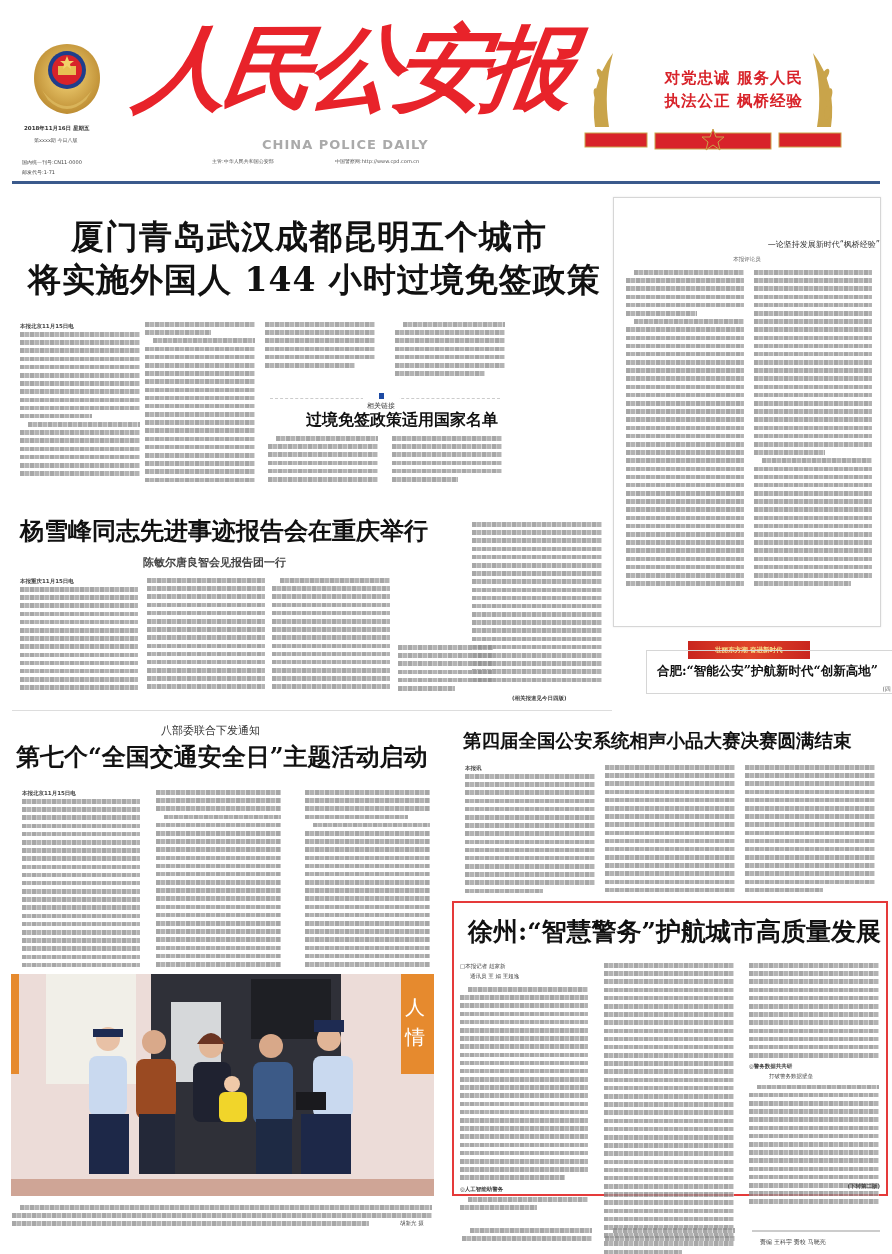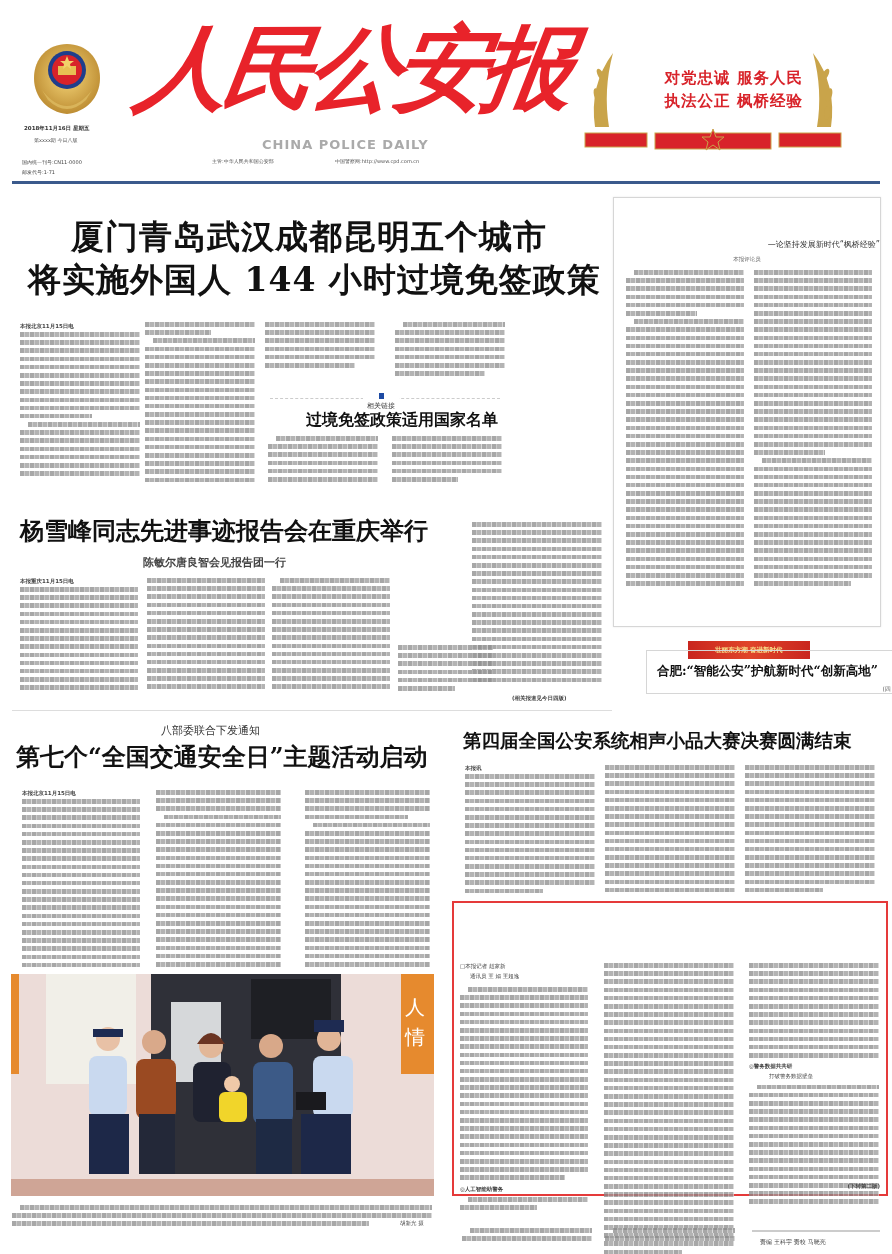--- a/index.html
+++ b/index.html
@@ -572,20 +572,21 @@
 <div class="col" style="left:12px;top:1205px;width:420px;">
   <div class="lines">
       <div class="ln indent"></div>
       <div class="ln"></div>
       <div class="ln" style="width:85%"></div>
     </div>
 </div>
 <div class="abs small" style="left:400px;top:1220px;font-size:5.5px;">胡新光  摄</div>
 
 <div class="abs box-xuzhou">
+  <div class="hl" style="position:absolute;left:14px;top:12px;font-size:25px;">徐州:“智慧警务”护航城市高质量发展</div>
   <div class="small" style="position:absolute;left:6px;top:60px;font-size:5.5px;">□本报记者  赵家新</div>
   <div class="small" style="position:absolute;left:16px;top:70px;font-size:5.5px;">通讯员  王  娟  王超逸</div>
   <div class="col" style="left:6px;top:84px;width:128px;">
     <div class="lines">
         <div class="ln indent"></div>
         <div class="ln"></div>
         <div class="ln"></div>
         <div class="ln"></div>
         <div class="ln"></div>
         <div class="ln"></div>

